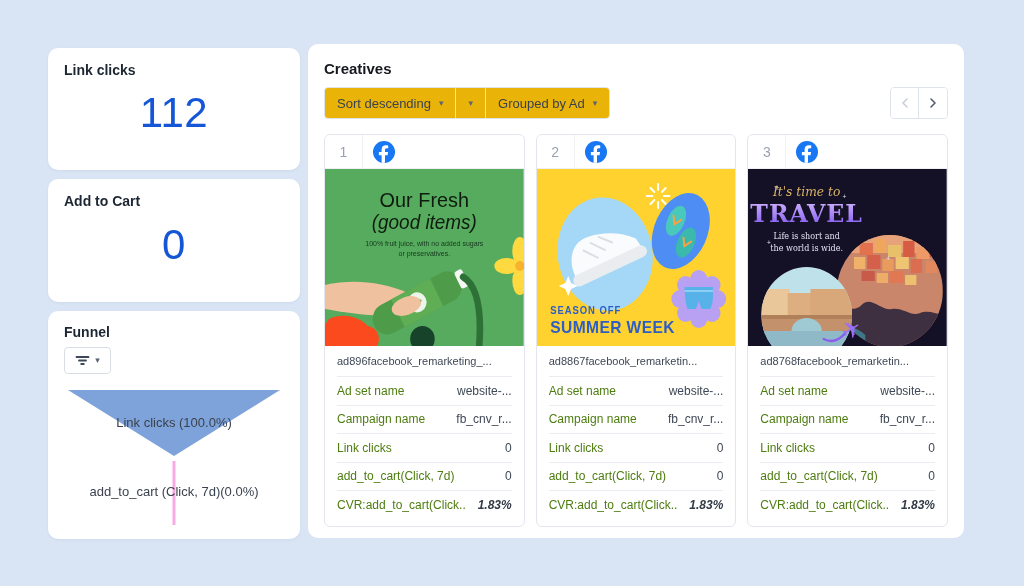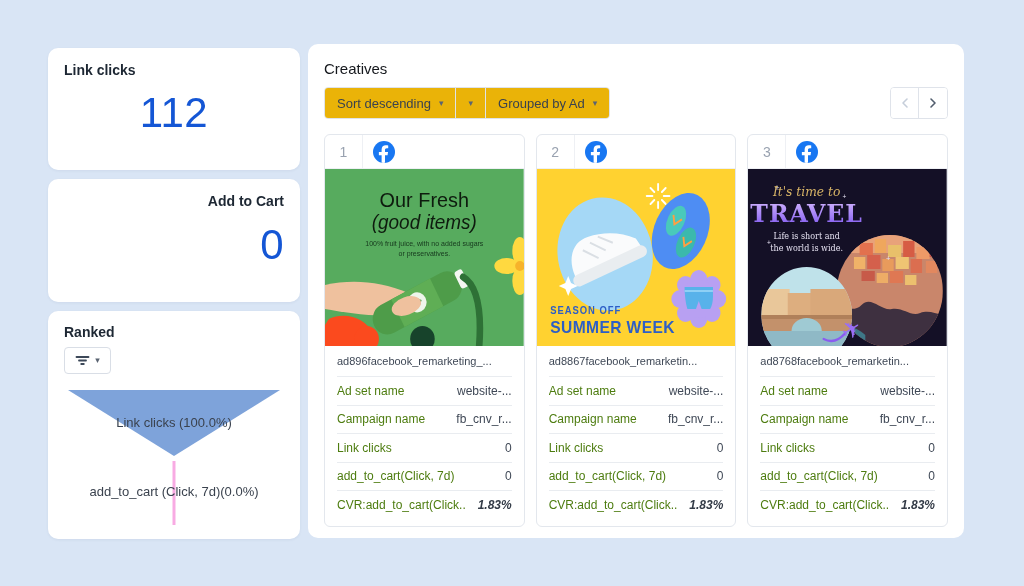--- a/index.html
+++ b/index.html
@@ -8,32 +8,32 @@
     width:1024px; height:586px; position:relative; overflow:hidden;
     background:#d9e5f5;
     font-family:"Liberation Sans", sans-serif;
     color:#1d2733;
   }
   .card { background:#fff; border-radius:10px; box-shadow:0 1px 3px rgba(30,50,90,.06); }
 
   
   .left-col { position:absolute; left:48px; top:48px; width:252px; }
   .metric-card { height:122px; margin-bottom:9px; padding:14px 16px; display:flex; flex-direction:column; }
-  .metric-card.second { height:123px;align-items:flex-end; }
+  .metric-card.second { height:123px; }
   .metric-label { font-size:14px; font-weight:700; color:#1d2733; }
   .metric-value { flex:1; display:flex; align-items:center; justify-content:center; font-size:42px; font-weight:500; color:#1456d5; padding-bottom:8px; letter-spacing:.5px; }
 
   .funnel-card { height:228px; padding:13px 16px; }
   .funnel-filter { margin-top:7px; width:47px; height:27px; border:1px solid #d9dee6; border-radius:4px; background:#fff; display:flex; align-items:center; justify-content:center; gap:5px; cursor:pointer; padding:0; }
   .caret { font-size:9px; color:#5a6472; line-height:1; }
   .funnel-chart { display:block; margin:10px auto 0; }
 
   
   .panel { position:absolute; left:308px; top:44px; width:656px; height:494px; background:#fff; border-radius:10px; padding:16px; }
-  .panel-title { margin:0; font-size:15px; font-weight:400; color:#15181d; }
+  .panel-title { margin:0; font-size:15px; font-weight:700; color:#15181d; }
   .controls { display:flex; align-items:center; margin-top:10px; }
   .btn-group { display:flex; border:1px solid #dfe3ea; border-radius:4px; overflow:hidden; }
   .ctrl-btn { display:flex; align-items:center; gap:8px; height:30px; padding:0 12px; background:#eab308; border:none; border-right:1px solid #dfe3ea; font-family:inherit; font-size:13px; color:#3a424e; cursor:pointer; white-space:nowrap; }
   .ctrl-btn:last-child { border-right:none; }
   .pager { margin-left:auto; display:flex; border:1px solid #dfe3ea; border-radius:4px; overflow:hidden; }
   .pager-btn { width:28px; height:30px; display:flex; align-items:center; justify-content:center; background:#fff; border:none; border-right:1px solid #dfe3ea; cursor:pointer; padding:0; }
   .pager-btn:last-child { border-right:none; }
 
   .cards-row { display:flex; gap:11px; margin-top:15px; }
   .creative-card { flex:1; min-width:0; border:1px solid #e3e7ed; border-radius:6px; background:#fff; overflow:hidden; display:flex; flex-direction:column; cursor:pointer; }
@@ -63,21 +63,21 @@
       <div class="metric-label">Link clicks</div>
       <div class="metric-value">112</div>
     </section>
 
     <section class="card metric-card second">
       <div class="metric-label">Add to Cart</div>
       <div class="metric-value">0</div>
     </section>
 
     <section class="card funnel-card">
-      <div class="metric-label">Ranked</div>
+      <div class="metric-label">Funnel</div>
       <button class="funnel-filter">
         <svg width="15" height="12" viewBox="0 0 15 12">
           <g stroke="#3c4858" stroke-width="1.8" stroke-linecap="round">
             <line x1="1.5" y1="2" x2="13.5" y2="2"></line>
             <line x1="4" y1="5.5" x2="11" y2="5.5"></line>
             <line x1="6.2" y1="9" x2="8.8" y2="9"></line>
           </g>
         </svg>
         <span class="caret">▾</span>
       </button>

